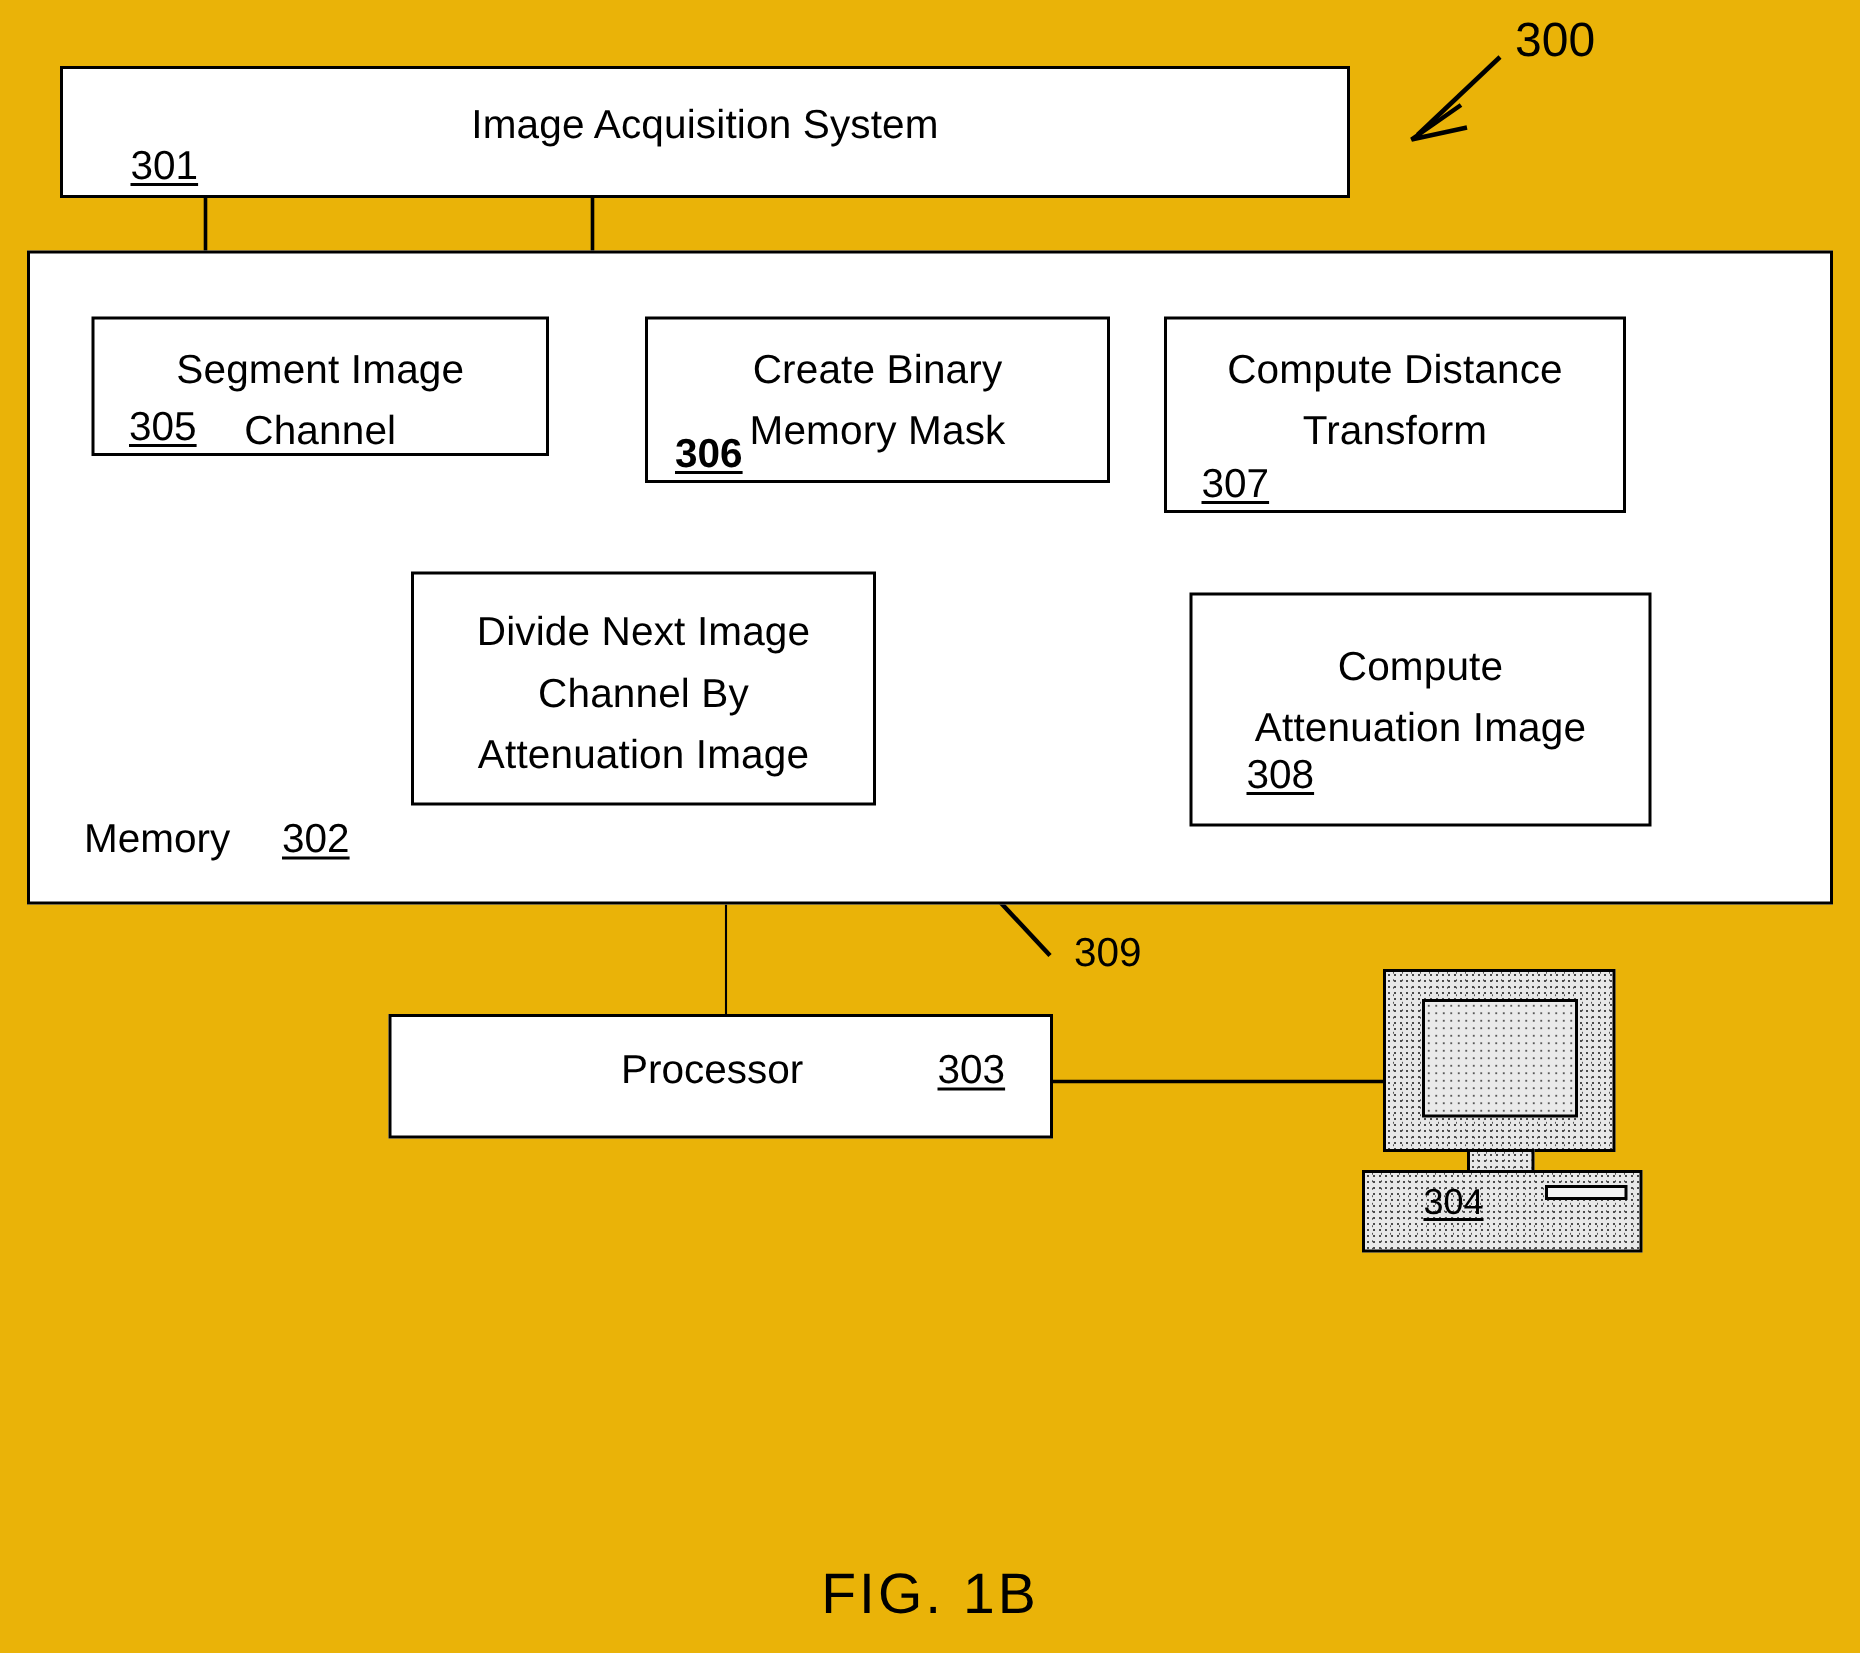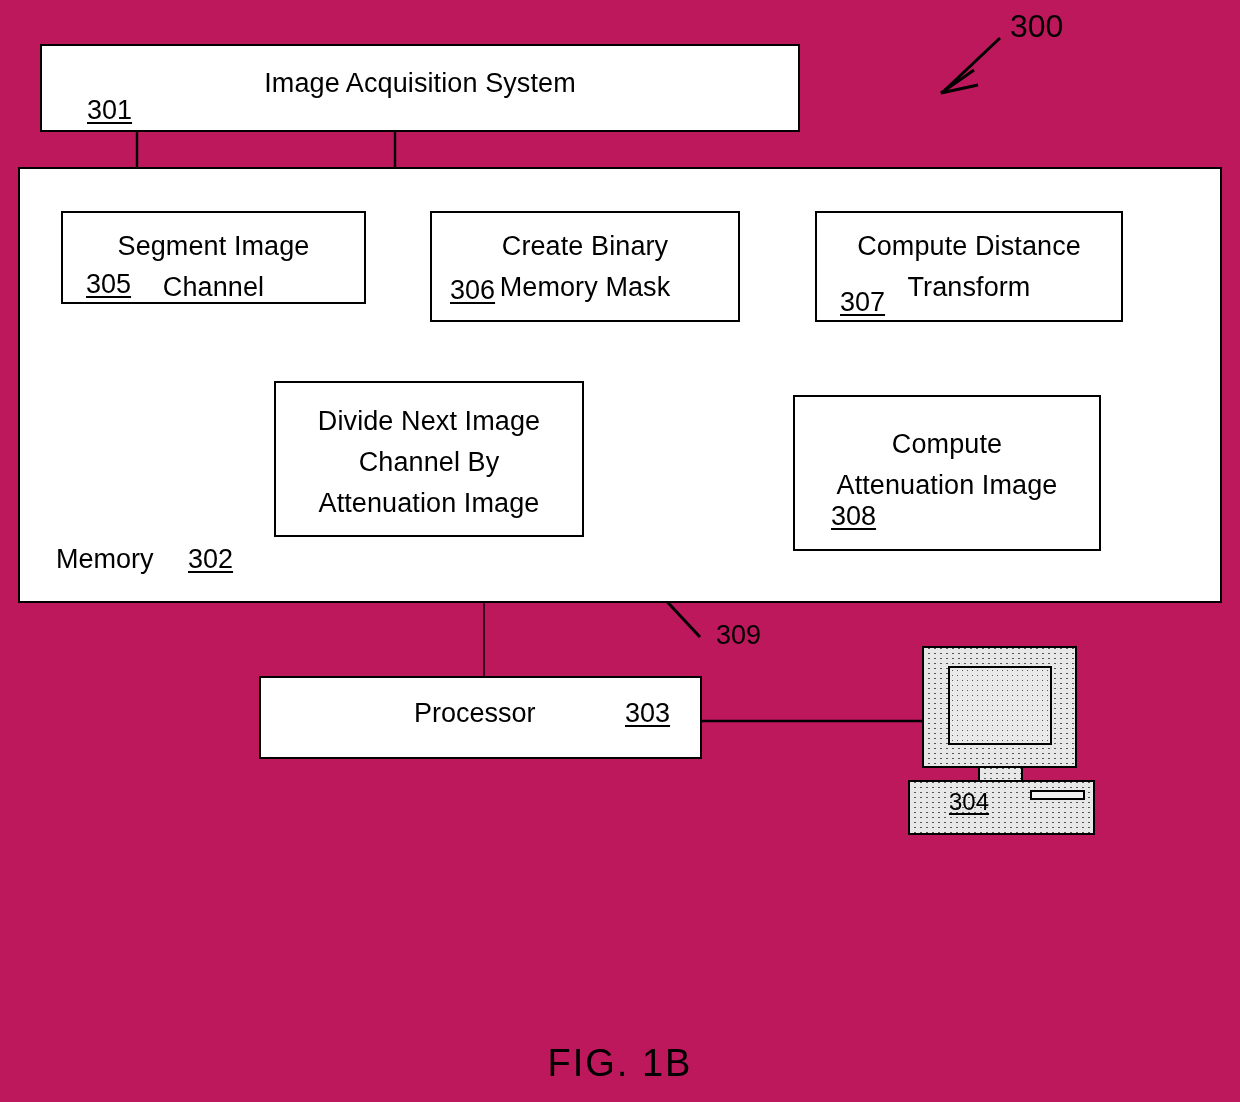--- a/index.html
+++ b/index.html
@@ -9,21 +9,21 @@
     background: #ffffff;
   }
   body {
     font-family: "Liberation Sans", sans-serif;
     color: #000000;
   }
   #figure-root {
     position: relative;
     width: 1240px;
     height: 1102px;
-    background: #be185d;
+    background: #eab308;
     overflow: hidden;
   }
   .svg-layer {
     position: absolute;
     left: 0;
     top: 0;
     width: 1240px;
     height: 1102px;
   }
   .box {
@@ -150,43 +150,43 @@
       <line x1="484" y1="603" x2="484" y2="676" stroke="#000000" stroke-width="1.4"></line>
     </g>
 
     <g>
       <line x1="702" y1="721" x2="922" y2="721" stroke="#000000" stroke-width="2.4"></line>
     </g>
   </svg>
 
   <div class="plain-label" style="left:1010px; top:8px; font-size:32px;">300</div>
 
-  <div class="box" style="left:40px; top:44px; width:760px; height:88px;">
+  <div class="box" style="left:40px; top:44px; width:860px; height:88px;">
     <div class="box-text" style="top:17px;">Image Acquisition System</div>
     <div class="ref" style="left:45px; bottom:4px;">301</div>
   </div>
 
   <div class="box" style="left:18px; top:167px; width:1204px; height:436px;">
     <div class="plain-label" style="left:36px; bottom:26px;">Memory</div>
     <div class="ref" style="left:168px; bottom:26px;">302</div>
   </div>
 
   <div class="box" style="left:61px; top:211px; width:305px; height:93px;">
     <div class="box-text" style="top:13px;">Segment Image
 Channel</div>
     <div class="ref" style="left:23px; bottom:2px;">305</div>
   </div>
 
   <div class="box" style="left:430px; top:211px; width:310px; height:111px;">
     <div class="box-text" style="top:13px;">Create Binary
 Memory Mask</div>
-    <div class="ref" style="left:18px; bottom:14px;">306</div>
-  </div>
-
-  <div class="box" style="left:815px; top:211px; width:308px; height:111px;padding-left:24px;">
+    <div class="ref" style="left:18px; bottom:2px;font-weight:bold;">306</div>
+  </div>
+
+  <div class="box" style="left:776px; top:211px; width:308px; height:131px;padding-left:24px;">
     <div class="box-text" style="top:13px;">Compute Distance
 Transform</div>
     <div class="ref" style="left:23px; bottom:2px;">307</div>
   </div>
 
   <div class="box" style="left:274px; top:381px; width:310px; height:156px;">
     <div class="box-text" style="top:18px;">Divide Next Image
 Channel By
 Attenuation Image</div>
   </div>

